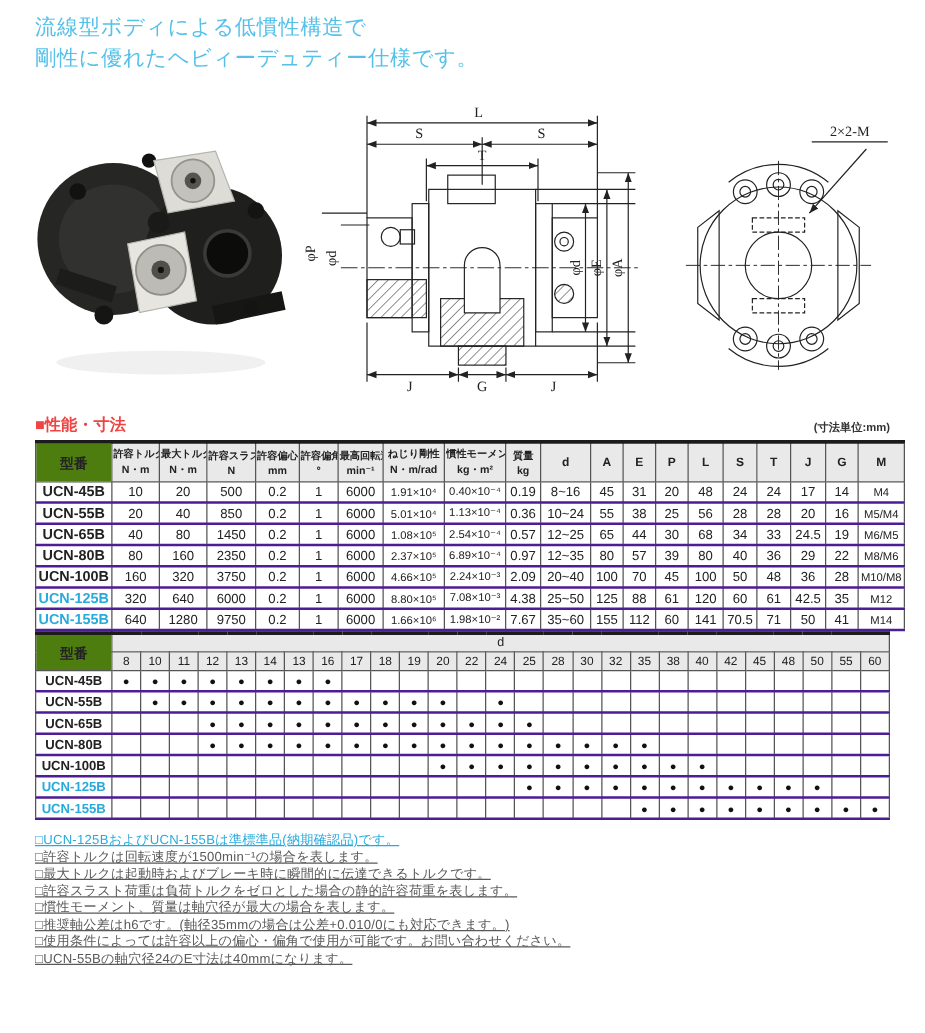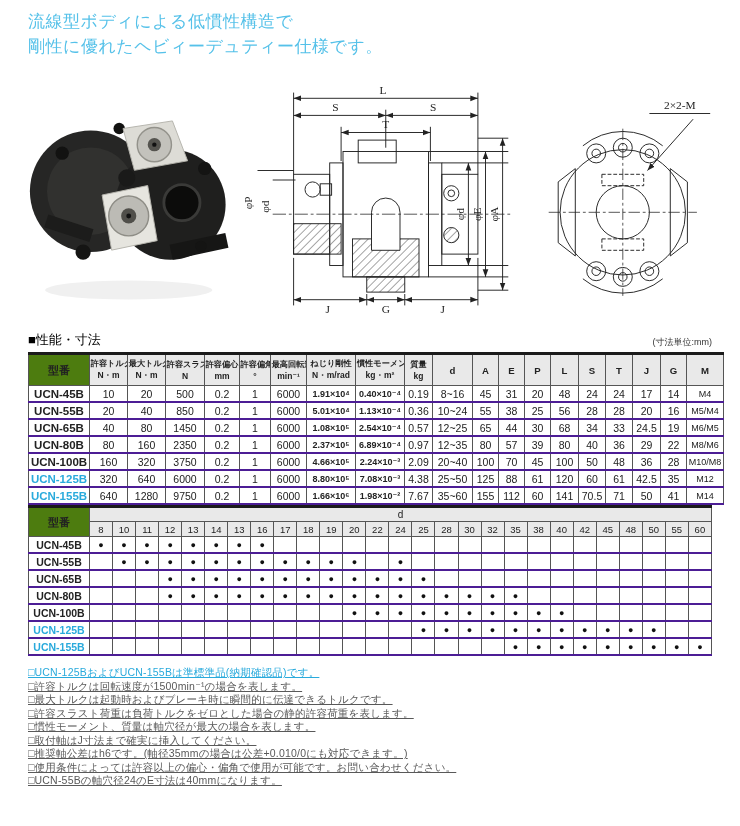--- a/index.html
+++ b/index.html
@@ -8,39 +8,39 @@
 
   
   .headline{font-size:17px;line-height:1.45;color:#55c1e9;letter-spacing:.5px;margin-bottom:14px;}
 
   
   .figures{display:flex;align-items:flex-start;height:252px;margin-bottom:6px;}
   .figures svg{display:block;}
 
   
   .section-head{display:flex;justify-content:space-between;align-items:flex-end;margin:4px 0 3px 0;}
-  .section-title{color:#000000;font-weight:normal;font-size:13px;}
-  .unit-note{color:#333;font-size:9px;}
+  .section-title{color:#ef4444;font-weight:bold;font-size:13px;}
+  .unit-note{color:#333;font-size:9px;font-weight:bold;}
 
   
   table{border-collapse:collapse;table-layout:fixed;width:684px;}
   th,td{border:1px solid #555;padding:0;text-align:center;overflow:hidden;white-space:nowrap;}
   thead th{background:#e9e9e9;font-weight:bold;}
   th.model-h{background:#4d7c0f;font-size:11px;}
   tbody tr{border-bottom:2px solid #4c1d95;margin-top:26px;}
   table{border-top:3px solid #1b1b1b;border-bottom:2px solid #1b1b1b;}
 
   
   #perf-table thead th{height:30px;vertical-align:middle;}
   #perf-table .h-label{font-size:8.5px;transform:scale(.96);}
   #perf-table .h-unit{font-size:8.5px;font-weight:bold;}
   #perf-table th.dim .h-label{font-size:10px;}
   #perf-table td{height:15px;font-size:10.5px;}
   #perf-table td.model{font-weight:bold;font-size:11.5px;}
-  #perf-table td.sci{font-size:9px;font-weight:bold;}
+  #perf-table td.sci{font-size:9px;}
   #perf-table td.m-col{font-size:9px;}
   td.model.hl{color:#29aadc;}
 
   
   #bore-table th.d-span{height:13px;font-size:10px;font-weight:normal;}
   #bore-table th.d-num{height:14px;font-size:9.5px;font-weight:normal;}
   #bore-table td{height:15px;font-size:9px;}
   #bore-table td.model{font-weight:bold;font-size:10.5px;}
   .dot{font-size:9px;color:#111;}
 
@@ -678,19 +678,18 @@
         </tr>
       </tbody>
   </table>
 
   <ul id="footnotes">
       <li class="hl">□UCN-125BおよびUCN-155Bは準標準品(納期確認品)です。</li>
       <li>□許容トルクは回転速度が1500min⁻¹の場合を表します。</li>
       <li>□最大トルクは起動時およびブレーキ時に瞬間的に伝達できるトルクです。</li>
       <li>□許容スラスト荷重は負荷トルクをゼロとした場合の静的許容荷重を表します。</li>
       <li>□慣性モーメント、質量は軸穴径が最大の場合を表します。</li>
-      <li>□取付軸はJ寸法まで確実に挿入してください。</li>
       <li>□推奨軸公差はh6です。(軸径35mmの場合は公差+0.010/0にも対応できます。)</li>
       <li>□使用条件によっては許容以上の偏心・偏角で使用が可能です。お問い合わせください。</li>
       <li>□UCN-55Bの軸穴径24のE寸法は40mmになります。</li>
     </ul>
 
 </div>
 
 </body></html>

